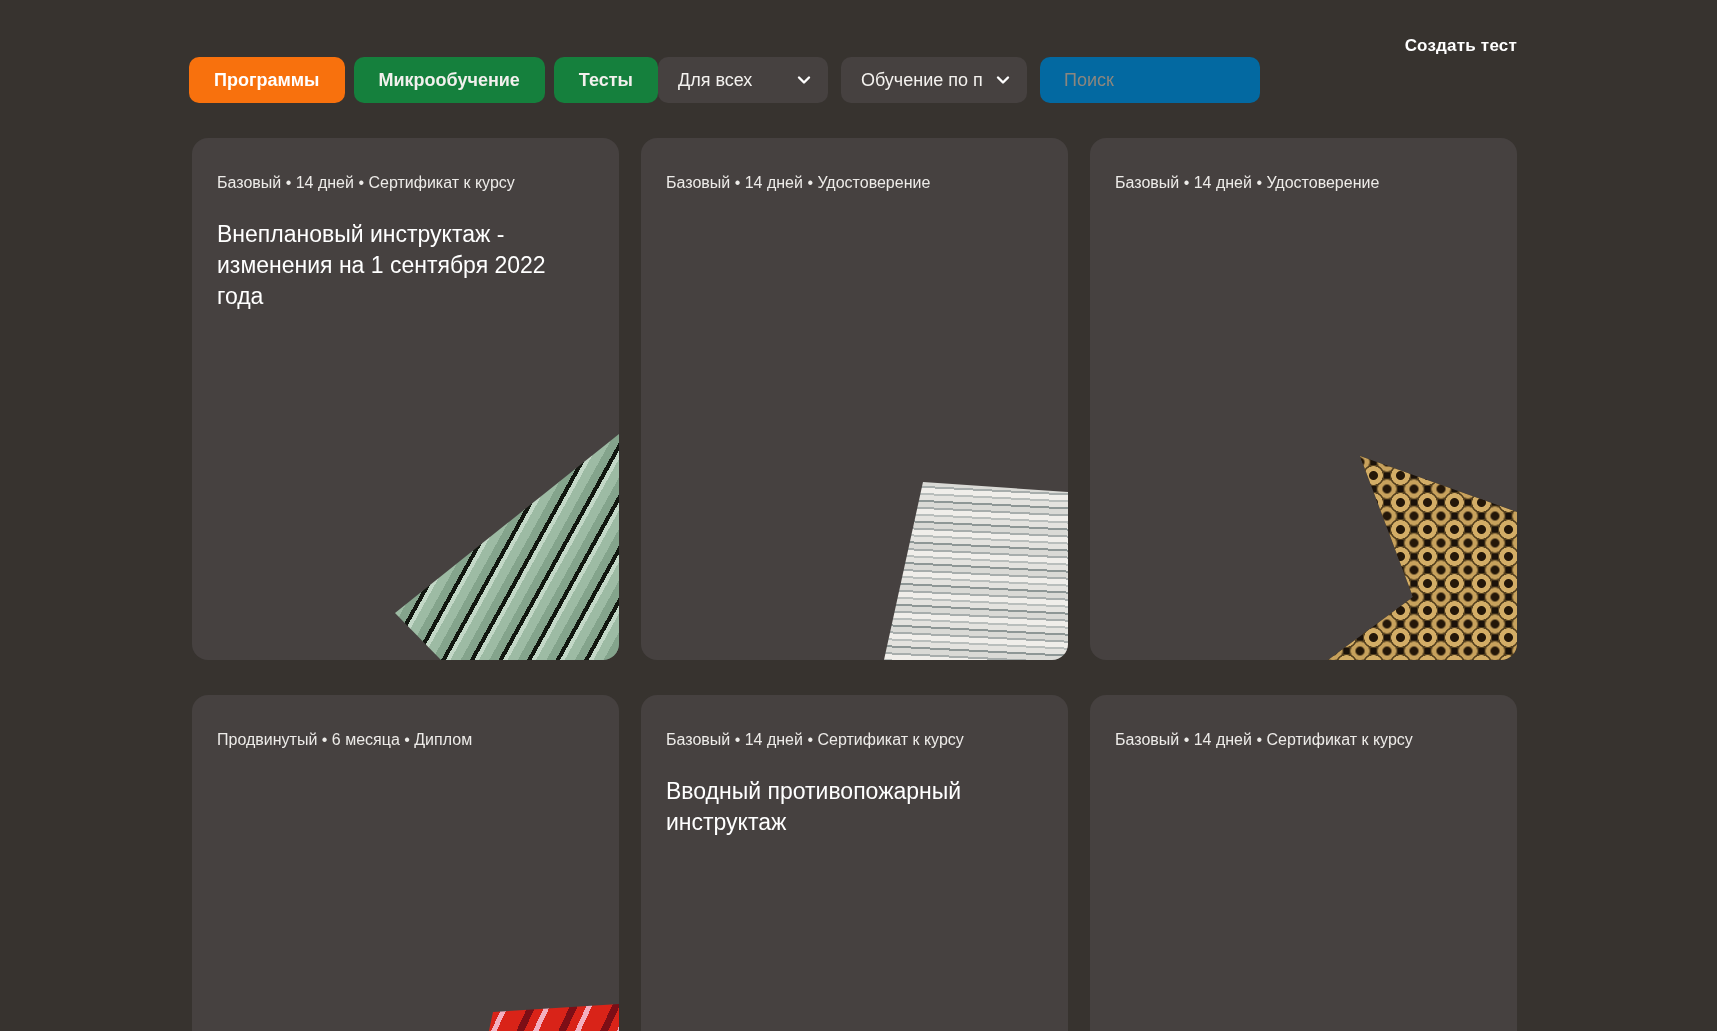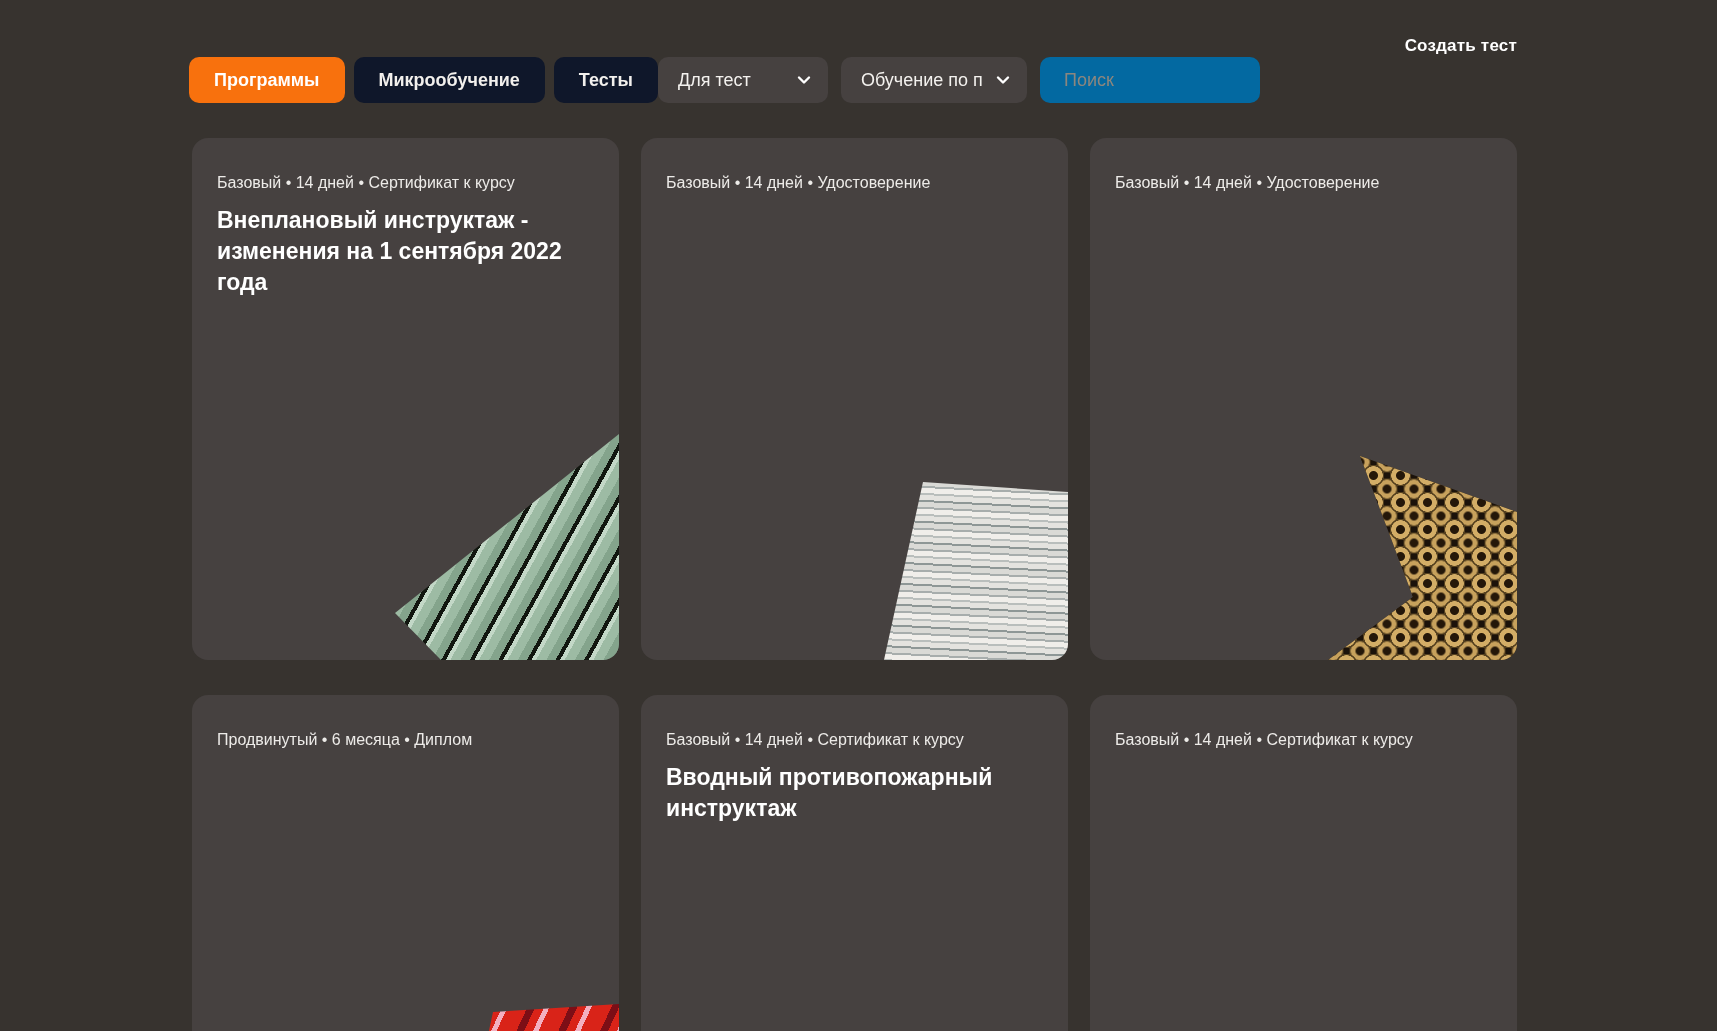--- a/index.html
+++ b/index.html
@@ -19,21 +19,21 @@
   }
   
   .toolbar{
     position:absolute;top:57px;left:192px;width:1065px;height:46px;
     display:flex;justify-content:center;align-items:center;
   }
   .tabs{display:flex;gap:9px;}
   .tab{
     height:46px;padding:0 25px;border-radius:10px;
     display:flex;align-items:center;
-    background:#0f172a;color:#f2f0ed;
+    background:#15803d;color:#f2f0ed;
     font-size:18px;font-weight:700;cursor:pointer;white-space:nowrap;
   }
   .tab.active{background:#f8710d;color:#ffffff;}
   .filters{display:flex;gap:13px;}
   .dropdown{
     height:46px;border-radius:10px;background:#464140;
     display:flex;align-items:center;justify-content:space-between;
     padding:0 16px 0 20px;color:#f4f2ef;font-size:18px;cursor:pointer;
     box-sizing:border-box;
   }
@@ -61,21 +61,21 @@
   .card{
     position:relative;background:#464140;border-radius:16px;
     padding:30px 25px;box-sizing:border-box;overflow:hidden;
     cursor:pointer;
   }
   .card-meta{
     color:#edebe8;font-size:16px;line-height:30px;font-weight:400;
     position:relative;z-index:2;
   }
   .card-title{
-    margin-top:7px;color:#ffffff;font-size:23px;line-height:31px;font-weight:700;
+    margin-top:21px;color:#ffffff;font-size:23px;line-height:31px;font-weight:400;
     position:relative;z-index:2;
   }
   .card-img{position:absolute;left:0;top:0;width:427px;height:522px;z-index:1;}
   
   .img-green{
     clip-path:polygon(203px 475px,427px 296px,427px 522px,249px 522px);
     background:repeating-linear-gradient(119deg,
       #c3d8c7 0 4px,#9dbba4 4px 13px,#84a48c 13px 21px,#11160f 21px 25px);
   }
   
@@ -108,21 +108,21 @@
 <div class="create-test">Создать тест</div>
 
 <div class="toolbar">
   <div class="tabs">
     <div class="tab active">Программы</div>
     <div class="tab">Микрообучение</div>
     <div class="tab">Тесты</div>
   </div>
   <div class="filters">
     <div class="dropdown dd-audience">
-      <span class="dd-label">Для тест</span>
+      <span class="dd-label">Для всех</span>
       <svg class="chevron" width="16" height="16" viewBox="0 0 16 16">
         <polyline points="3,5.5 8,10.5 13,5.5" fill="none" stroke="#ffffff" stroke-width="2.4" stroke-linecap="round" stroke-linejoin="round"></polyline>
       </svg>
     </div>
     <div class="dropdown dd-category">
       <span class="dd-label">Обучение по по</span>
       <svg class="chevron" width="16" height="16" viewBox="0 0 16 16">
         <polyline points="3,5.5 8,10.5 13,5.5" fill="none" stroke="#ffffff" stroke-width="2.4" stroke-linecap="round" stroke-linejoin="round"></polyline>
       </svg>
     </div>

